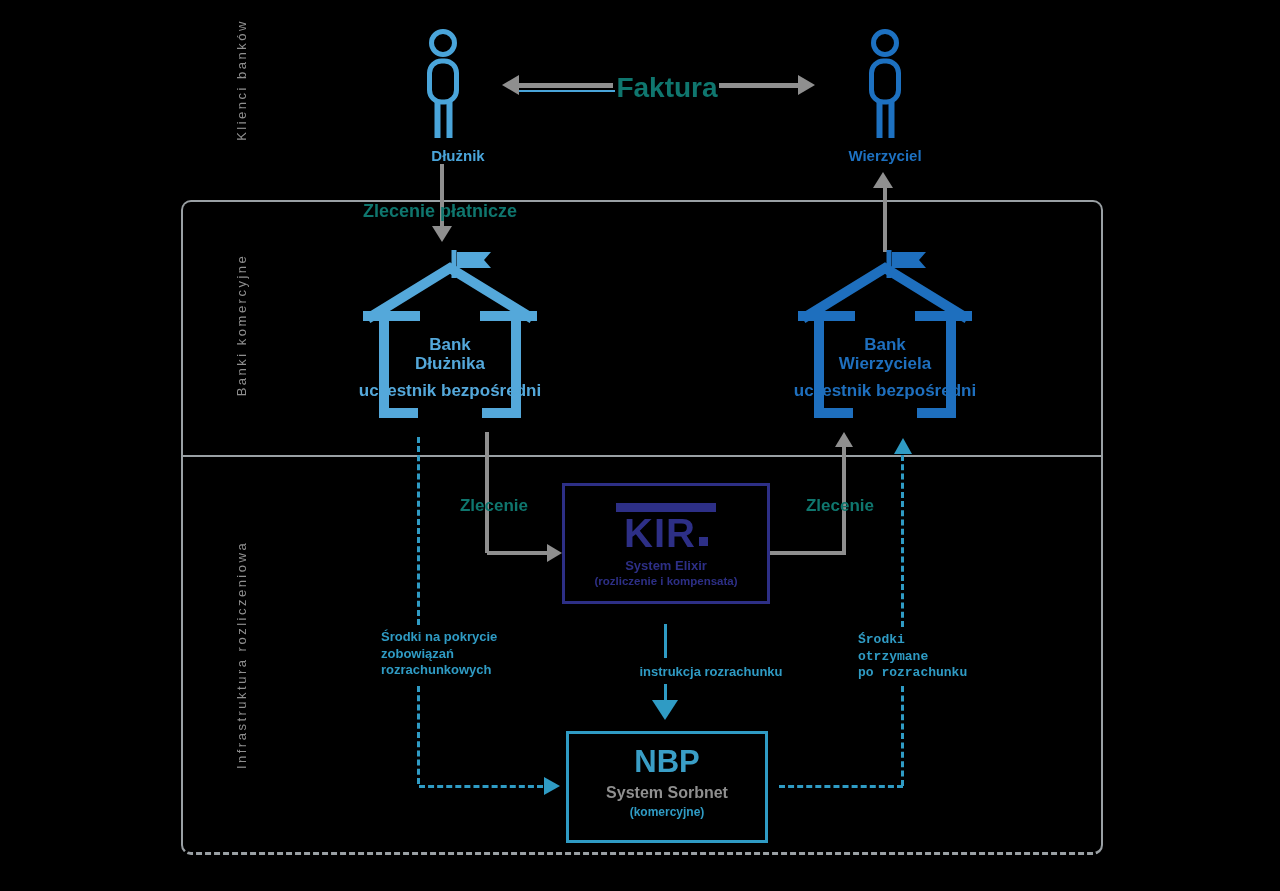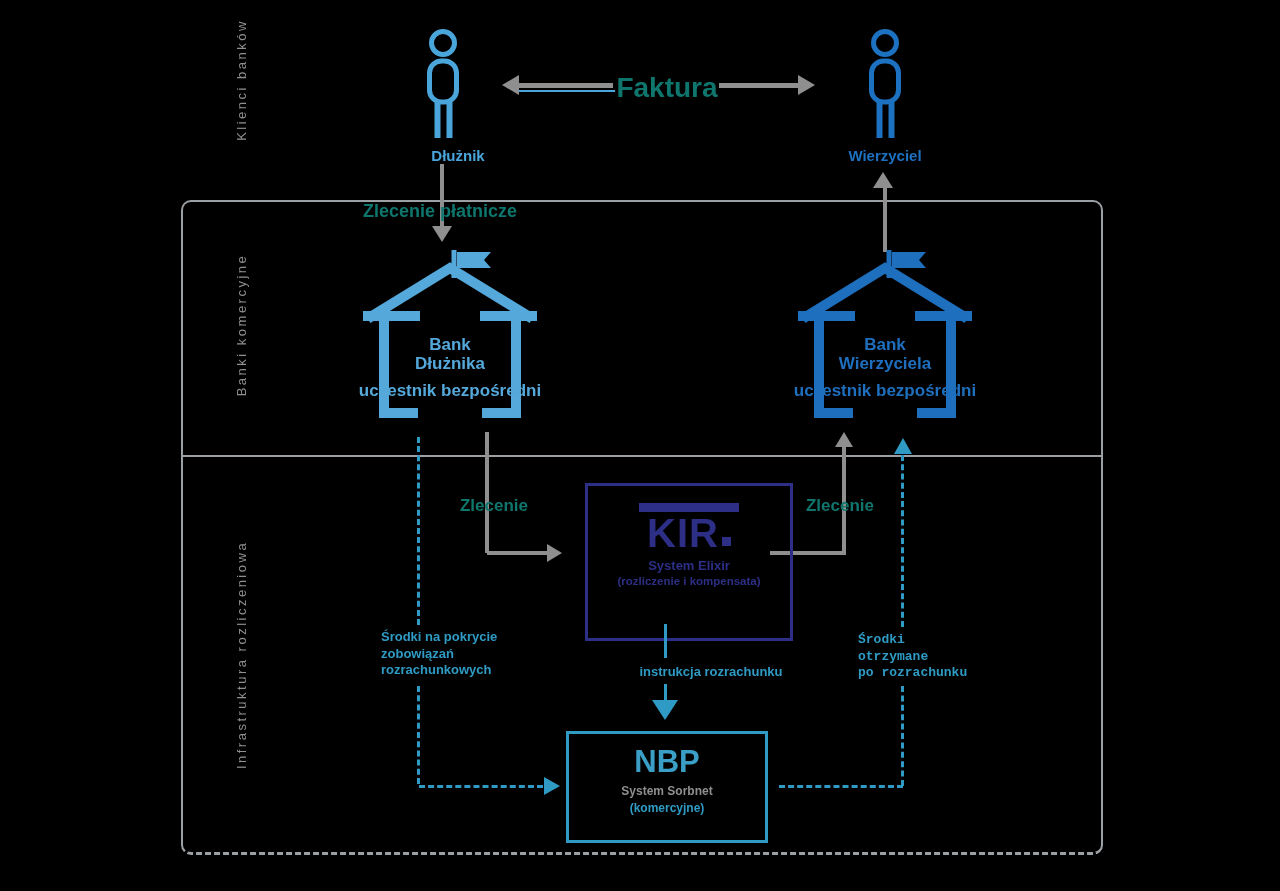--- a/index.html
+++ b/index.html
@@ -42,34 +42,34 @@
   .zlecenie-label{font-size:17px;}
   .actor-label{font-size:15px;font-weight:bold;}
   .debtor-c{color:#4aa5da;}
   .creditor-c{color:#1d71c1;}
   .bank-name{font-size:17px;font-weight:bold;}
   .bank-role{font-size:17px;font-weight:bold;}
   .teal-text{color:#2f9bc4;font-weight:bold;font-size:13px;line-height:16.5px;}
   .instr-label{color:#2f9bc4;font-weight:bold;font-size:13px;}
 
   
-  .kir-box{left:562px;top:483px;width:208px;height:158px;box-sizing:border-box;
-    border:3px solid #2d2f86;display:flex;flex-direction:column;align-items:center;margin-left:23px;}
+  .kir-box{left:562px;top:483px;width:208px;height:121px;box-sizing:border-box;
+    border:3px solid #2d2f86;display:flex;flex-direction:column;align-items:center;}
   .kir-bar{width:100px;height:9px;background:#2d2f86;margin-top:17px;}
   .kir-name-row{display:flex;align-items:flex-end;margin-top:0px;}
   .kir-name{color:#2d2f86;font-size:40px;font-weight:bold;letter-spacing:1px;line-height:42px;}
   .kir-square{width:9px;height:9px;background:#2d2f86;margin:0 0 8px 3px;}
   .kir-system{color:#2d2f86;font-size:13px;font-weight:bold;margin-top:4px;}
   .kir-function{color:#2d2f86;font-size:11.5px;font-weight:bold;margin-top:2px;}
 
   
   .nbp-box{left:566px;top:731px;width:202px;height:112px;box-sizing:border-box;
     border:3px solid #2f9bc4;display:flex;flex-direction:column;align-items:center;}
   .nbp-name{color:#3a9ec6;font-size:31px;font-weight:bold;margin-top:12px;line-height:32px;}
-  .nbp-system{color:#8f8f8f;font-size:12px;font-weight:bold;margin-top:6px;}
+  .nbp-system{color:#8f8f8f;font-size:16px;font-weight:bold;margin-top:6px;}
   .nbp-function{color:#2f9bc4;font-size:12px;font-weight:bold;margin-top:3px;}
 </style>
 </head>
 <body>
 
 <div class="stage">
 
   <div class="abs zone-banks"></div>
   <div class="abs zone-infra"></div>
 

